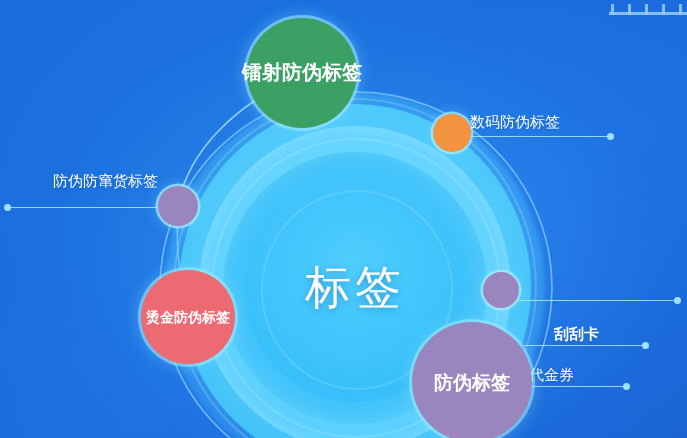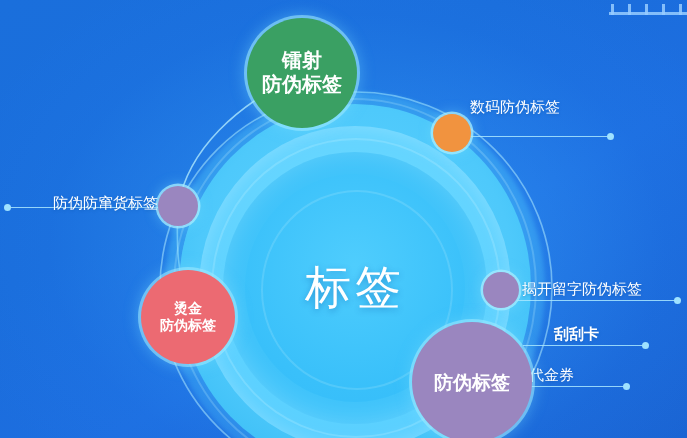--- a/index.html
+++ b/index.html
@@ -51,41 +51,41 @@
   
   .orbit{position:absolute;pointer-events:none;}
 
   
   .conn{position:absolute;height:0;border-top:1.5px solid rgba(170,232,255,.85);}
   .conn-dot{position:absolute;width:7px;height:7px;border-radius:50%;background:#9fe2ff;}
 
   
   .node{
     position:absolute;border-radius:50%;
-    display:flex;flex-direction:column;align-items:center;justify-content:center;
+    display:flex;flex-direction:row;align-items:center;justify-content:center;
     color:#ffffff;text-align:center;line-height:1.18;
     box-shadow:0 0 0 3px rgba(160,235,255,.55), 0 0 14px 4px rgba(120,220,255,.35);
   }
   .node span{display:block;white-space:nowrap;}
 
   .node-laser{left:247px;top:18px;width:110px;height:110px;background:#3aa063;font-size:20px;font-weight:700;}
   .node-foil {left:141px;top:270px;width:94px;height:94px;background:#ec6a72;font-size:14px;font-weight:700;}
   .node-qr   {left:412px;top:322px;width:120px;height:120px;background:#9a86bf;font-size:19px;font-weight:700;}
 
   .dot-node{position:absolute;border-radius:50%;
     box-shadow:0 0 0 2.5px rgba(165,236,255,.75), 0 0 12px 3px rgba(120,220,255,.35);}
   .dot-digital{left:433px;top:114px;width:38px;height:38px;background:#f1933f;}
   .dot-channel{left:158px;top:186px;width:40px;height:40px;background:#9a86bf;}
   .dot-reveal {left:483px;top:272px;width:36px;height:36px;background:#9a86bf;}
 
   
   .lbl{position:absolute;color:#ffffff;font-size:15px;white-space:nowrap;
        text-shadow:0 1px 3px rgba(10,80,160,.45);}
-  .lbl-digital{left:470px;top:98px;}
-  .lbl-channel{left:14px;top:194px;padding-left:39px;}
+  .lbl-digital{left:470px;top:113px;}
+  .lbl-channel{left:14px;top:172px;padding-left:39px;}
   .lbl-reveal {left:522px;top:280px;}
   .lbl-scratch{left:554px;top:325px;font-weight:bold;}
   .lbl-voucher{left:529px;top:366px;}
 </style>
 </head>
 <body>
 
 <div id="stage">
 
   <div class="comb">
@@ -122,21 +122,20 @@
   <div class="lbl lbl-digital">数码防伪标签</div>
 
   <div class="conn" style="left:8px;top:207px;width:152px;"></div>
   <div class="conn-dot" style="left:4px;top:204px;"></div>
   <div class="dot-node dot-channel"></div>
   <div class="lbl lbl-channel">防伪防窜货标签</div>
 
   <div class="conn" style="left:517px;top:300px;width:160px;"></div>
   <div class="conn-dot" style="left:674px;top:297px;"></div>
   <div class="dot-node dot-reveal"></div>
-  <div class="lbl lbl-reveal">揭开留字防伪标签</div>
 
   <div class="conn" style="left:523px;top:345px;width:122px;"></div>
   <div class="conn-dot" style="left:642px;top:342px;"></div>
   <div class="lbl lbl-scratch">刮刮卡</div>
 
   <div class="conn" style="left:518px;top:386px;width:108px;"></div>
   <div class="conn-dot" style="left:623px;top:383px;"></div>
   <div class="lbl lbl-voucher">代金券</div>
 
   <div class="node node-laser">

